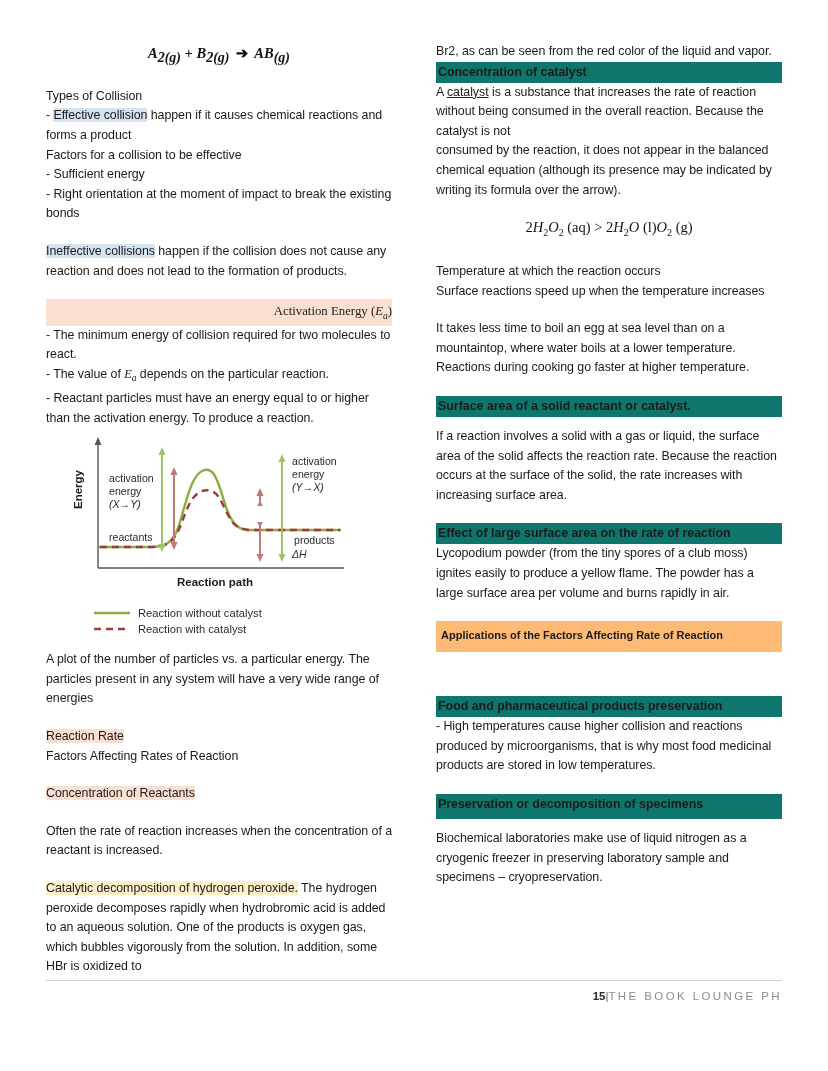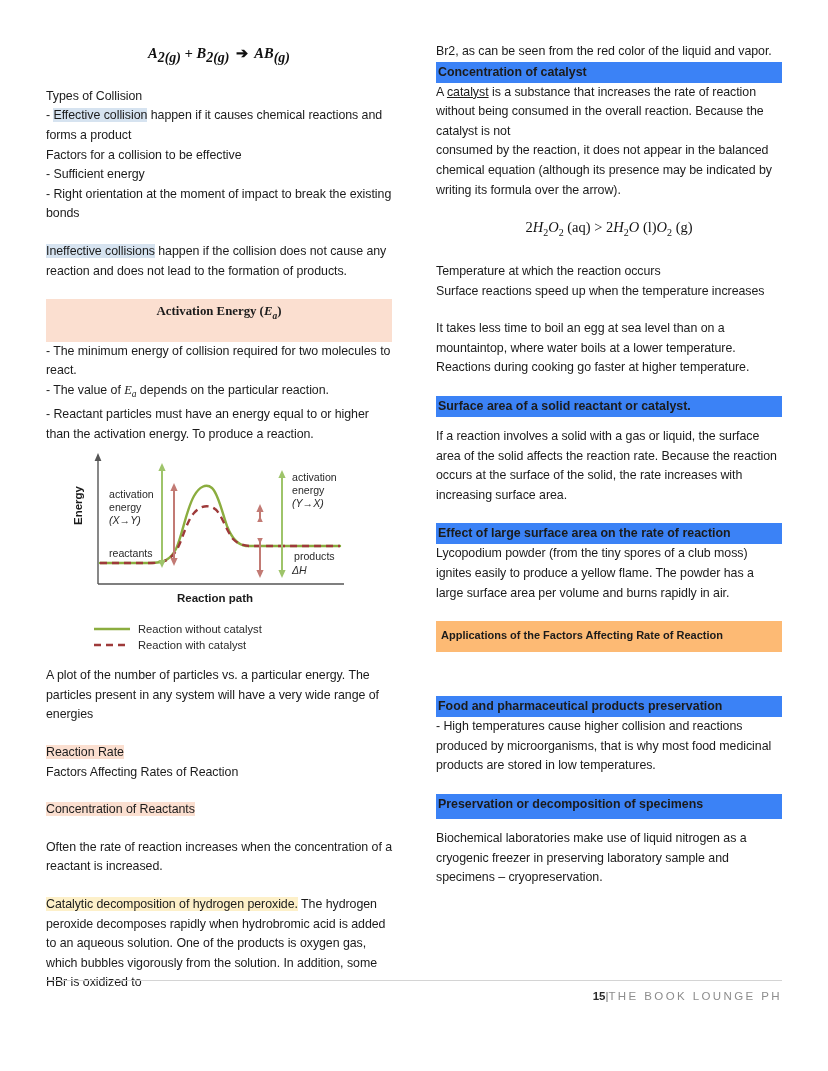--- a/index.html
+++ b/index.html
@@ -73,35 +73,35 @@
     color: #111;
   }
   .equation-r .it { font-style: italic; }
   .equation-r .sub { font-size: 10px; vertical-align: sub; }
 
   
   .hl-yellow { background: #fdf0c9; }
   .hl-peach  { background: #fbdfd0; }
   .hl-blue   { background: #d6e3f0; }
   .bar-yellow {
-    background: #3b82f6;
+    background: #0f766e;
     display: block;
     padding: 1px 2px 2px 2px;
     font-weight: bold;
     font-size: 12.4px;
     line-height: 18px;
   }
   .bar-peach-full {
     background: #fbdfd0;
     display: block;
-    text-align: center;
-    font-weight: bold;
+    text-align: right;
+    font-weight: normal;
     font-size: 12.8px;
     line-height: 20px;
-    padding: 2px 0 16px 0;
+    padding: 2px 0 0 0;
     font-family: "Liberation Serif", serif;
   }
   .bar-peach-full .ital { font-style: italic; }
   .bar-peach-full .sub { font-size: 9.5px; vertical-align: sub; font-style: italic; }
   .bar-blue-full {
     background: #fdba74;
     display: block;
     font-weight: bold;
     font-size: 11px;
     line-height: 18px;

